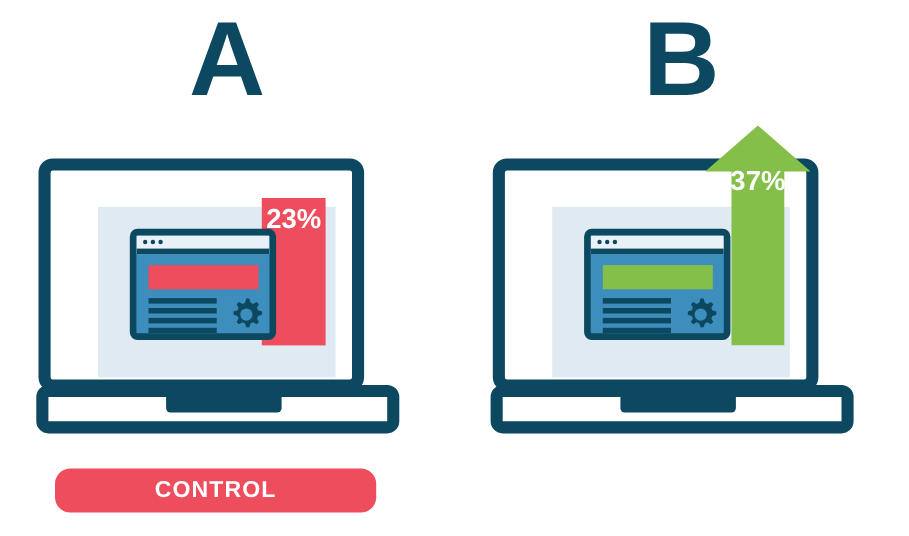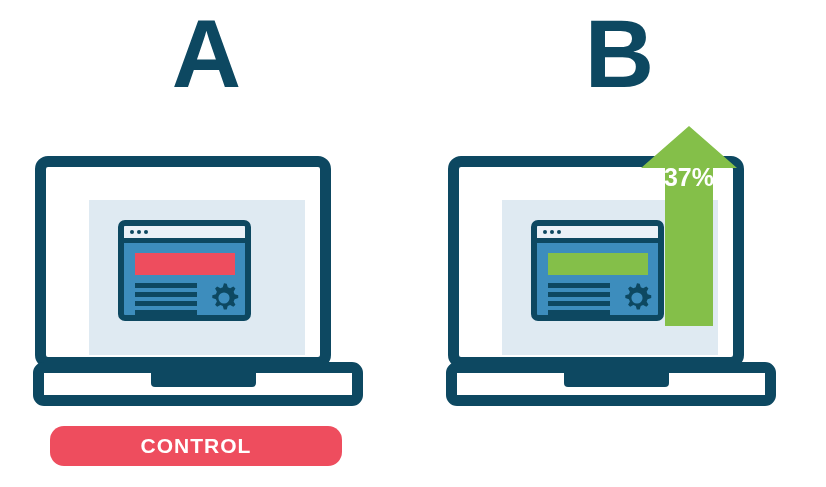--- a/index.html
+++ b/index.html
@@ -43,21 +43,21 @@
     font-weight: bold;
     color: #0d4861;
     letter-spacing: 0px;
     user-select: none;
   }
 
   
   .laptop {
     position: absolute;
     left: 33px;
-    top: 156px;
+    top: 144px;
     width: 330px;
     height: 260px;
   }
 
   .laptop-lid {
     position: absolute;
     left: 2px;
     top: 0;
     width: 296px;
     height: 212px;
@@ -217,20 +217,23 @@
   <div class="variant-panel" id="panel-a">
 
     <div class="variant-letter">A</div>
 
     <div class="laptop">
 
       <div class="laptop-lid">
         <div class="laptop-screen-inner"></div>
       </div>
 
+      <div class="metric-bar" id="metric-bar-a" style="left:205px; top:36px; width:58px; height:134px;">
+        <div class="metric-bar-label">23%</div>
+      </div>
 
       <div class="browser" style="left:85px; top:64px;">
         <div class="browser-titlebar">
           <span class="browser-dot"></span>
           <span class="browser-dot"></span>
           <span class="browser-dot"></span>
         </div>
         <div class="browser-banner" style="background:#ee4d5e;"></div>
         <div class="browser-lines">
           <div class="browser-line"></div>

